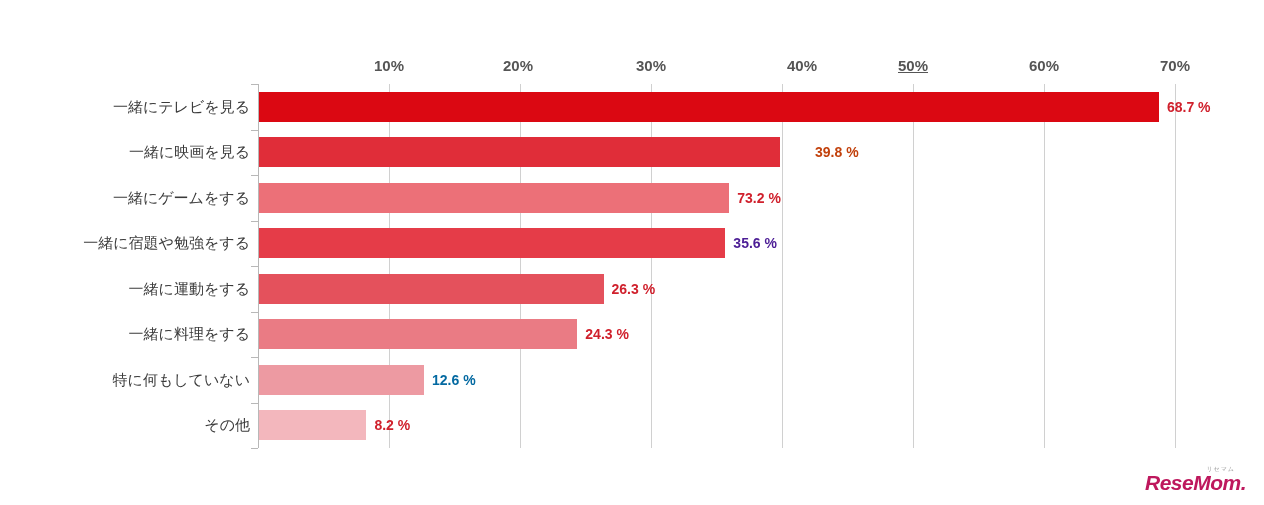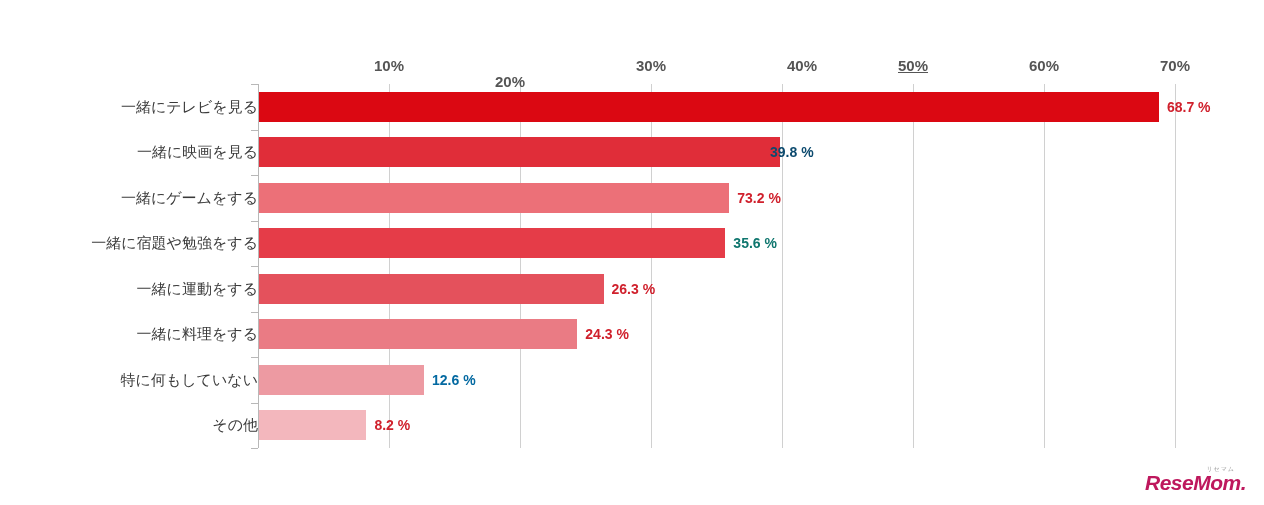--- a/index.html
+++ b/index.html
@@ -70,21 +70,21 @@
     position: absolute;
     left: 0;
     height: 45.5px;
     width: 100%;
   }
   .cat-label {
     position: absolute;
     right: 100%;
     top: 50%;
     transform: translateY(-50%);
-    margin-right: 0;
+    margin-right: 8px;
     font-size: 15px;
     color: #3a3a3a;
     white-space: nowrap;
     font-family: "DejaVu Sans", "Liberation Sans", sans-serif;
   }
   .bar {
     position: absolute;
     left: 1px;
     top: 50%;
     transform: translateY(-50%);
@@ -132,21 +132,21 @@
 
 <div id="figure">
 
   <div id="y-axis"></div>
 
   <div id="plot">
     <div id="gridlines">
         <div class="gridline" style="left: 131px;"></div>
         <div class="tick-label" style="left: 131px;">10%</div>
         <div class="gridline" style="left: 262px;"></div>
-        <div class="tick-label" style="left: 252px; margin-top: 16px;">20%</div>
+        <div class="tick-label" style="left: 260px;">20%</div>
         <div class="gridline" style="left: 393px;"></div>
         <div class="tick-label" style="left: 393px;">30%</div>
         <div class="gridline" style="left: 524px;"></div>
         <div class="tick-label" style="left: 544px;">40%</div>
         <div class="gridline" style="left: 655px;"></div>
         <div class="tick-label" style="left: 655px; text-decoration: underline;">50%</div>
         <div class="gridline" style="left: 786px;"></div>
         <div class="tick-label" style="left: 786px;">60%</div>
         <div class="gridline" style="left: 917px;"></div>
         <div class="tick-label" style="left: 917px;">70%</div>
@@ -164,31 +164,31 @@
       </div>
     <div id="rows">
         <div class="row" style="top: 0px; height: 45.5px;">
           <div class="cat-label">一緒にテレビを見る</div>
           <div class="bar" style="width: 899.97px; background: rgb(219, 8, 18);"></div>
           <div class="val-label" style="left: 899.97px; color: rgb(208, 32, 44);">68.7 %</div>
         </div>
         <div class="row" style="top: 45.5px; height: 45.5px;">
           <div class="cat-label">一緒に映画を見る</div>
           <div class="bar" style="width: 521.38px; background: rgb(224, 45, 57);"></div>
-          <div class="val-label" style="left: 503px; color: #0c4a6e;">39.8 %</div>
+          <div class="val-label" style="left: 548px; color: #c2410c;">39.8 %</div>
         </div>
         <div class="row" style="top: 91px; height: 45.5px;">
           <div class="cat-label">一緒にゲームをする</div>
           <div class="bar" style="width: 470.29px; background: rgb(236, 112, 120);"></div>
           <div class="val-label" style="left: 470.29px; color: rgb(208, 32, 44);">73.2 %</div>
         </div>
         <div class="row" style="top: 136.5px; height: 45.5px;">
           <div class="cat-label">一緒に宿題や勉強をする</div>
           <div class="bar" style="width: 466.36px; background: rgb(229, 60, 72);"></div>
-          <div class="val-label" style="left: 466.36px; color: #0f766e;">35.6 %</div>
+          <div class="val-label" style="left: 466.36px; color: #4c1d95;">35.6 %</div>
         </div>
         <div class="row" style="top: 182px; height: 45.5px; text-decoration: underline;">
           <div class="cat-label">一緒に運動をする</div>
           <div class="bar" style="width: 344.53px; background: rgb(228, 81, 92);"></div>
           <div class="val-label" style="left: 344.53px; color: rgb(208, 32, 44);">26.3 %</div>
         </div>
         <div class="row" style="top: 227.5px; height: 45.5px;">
           <div class="cat-label">一緒に料理をする</div>
           <div class="bar" style="width: 318.33px; background: rgb(234, 123, 132);"></div>
           <div class="val-label" style="left: 318.33px; color: rgb(208, 32, 44);">24.3 %</div>

